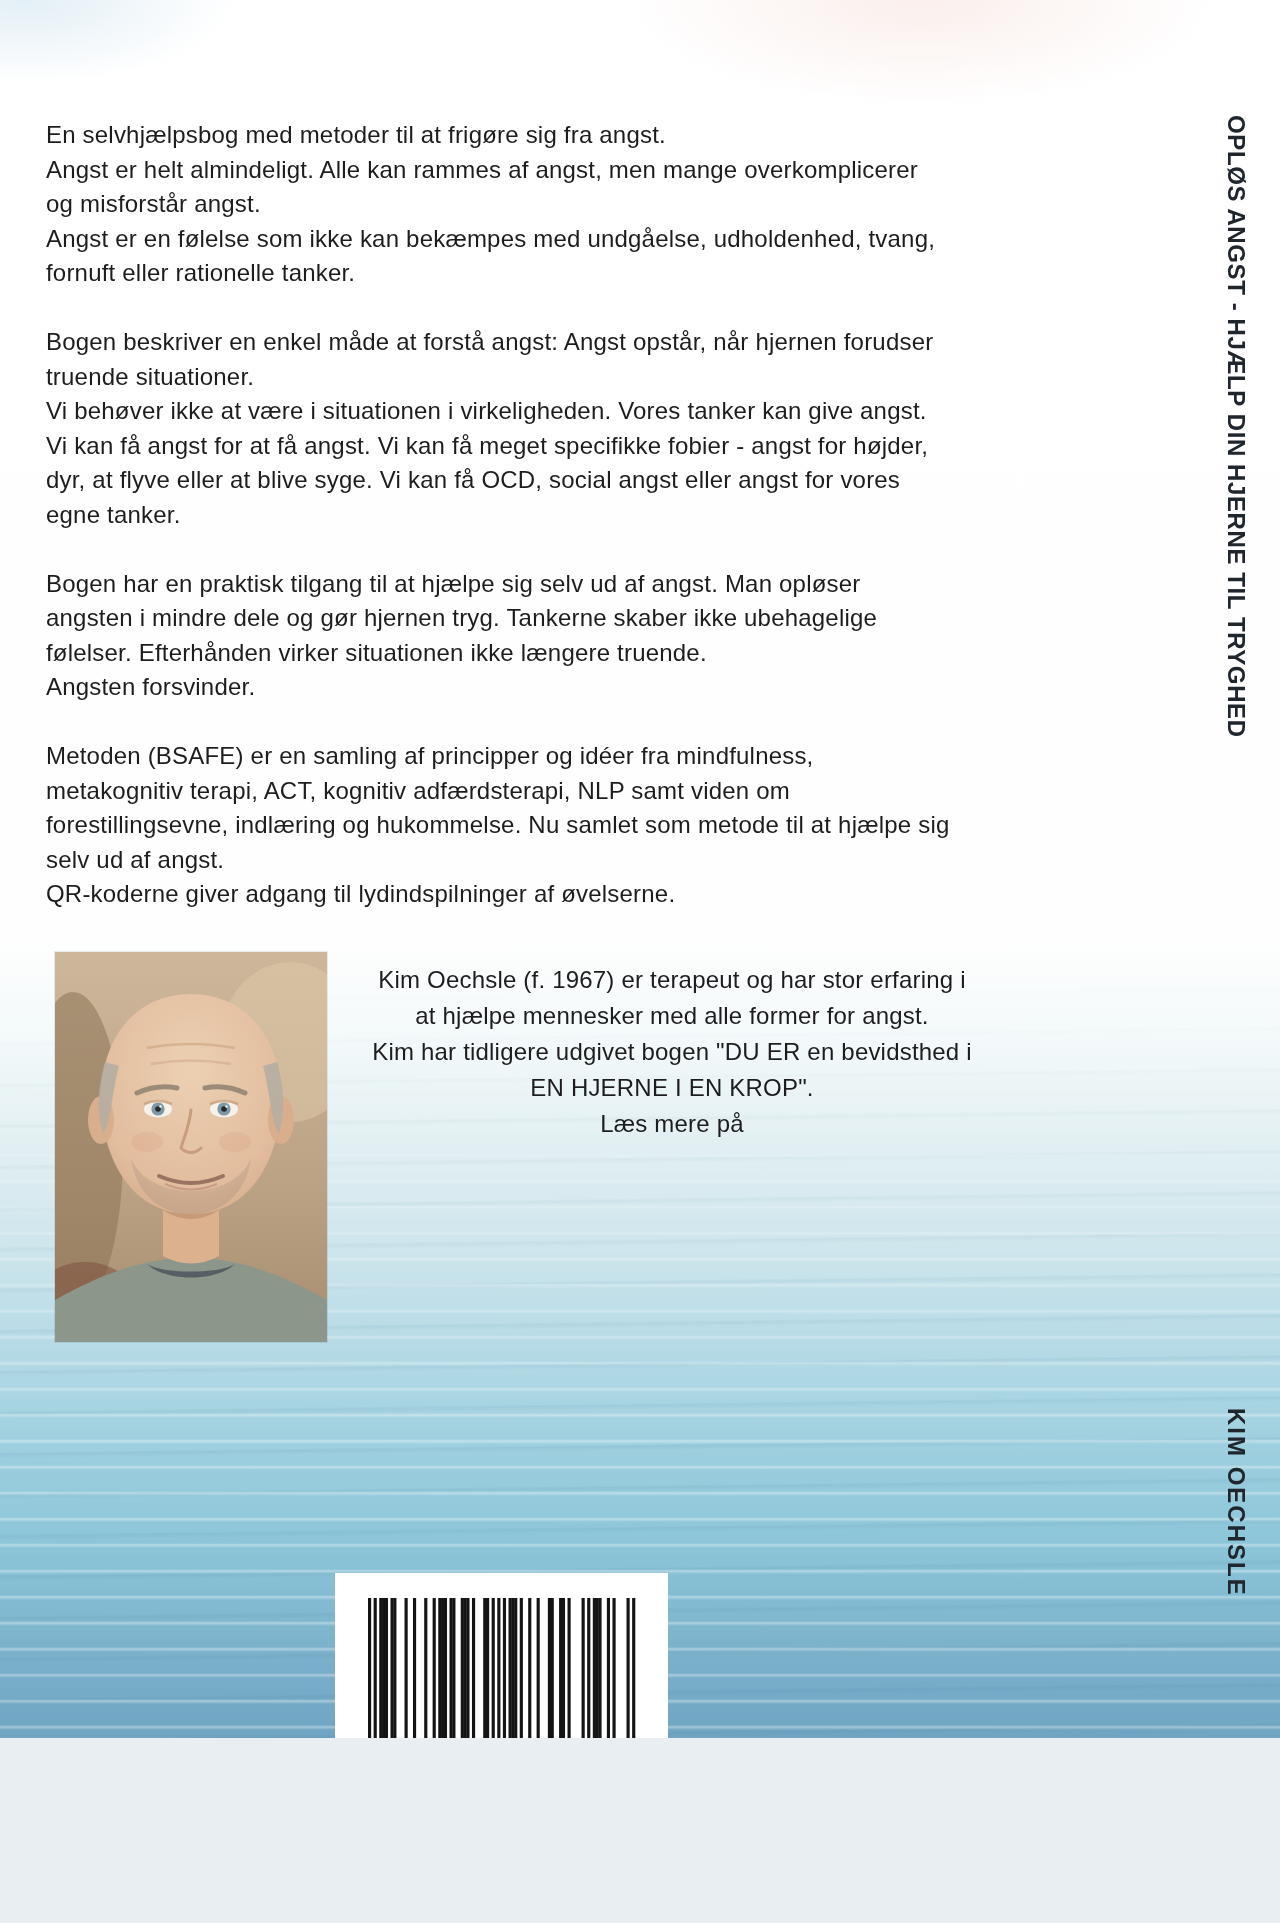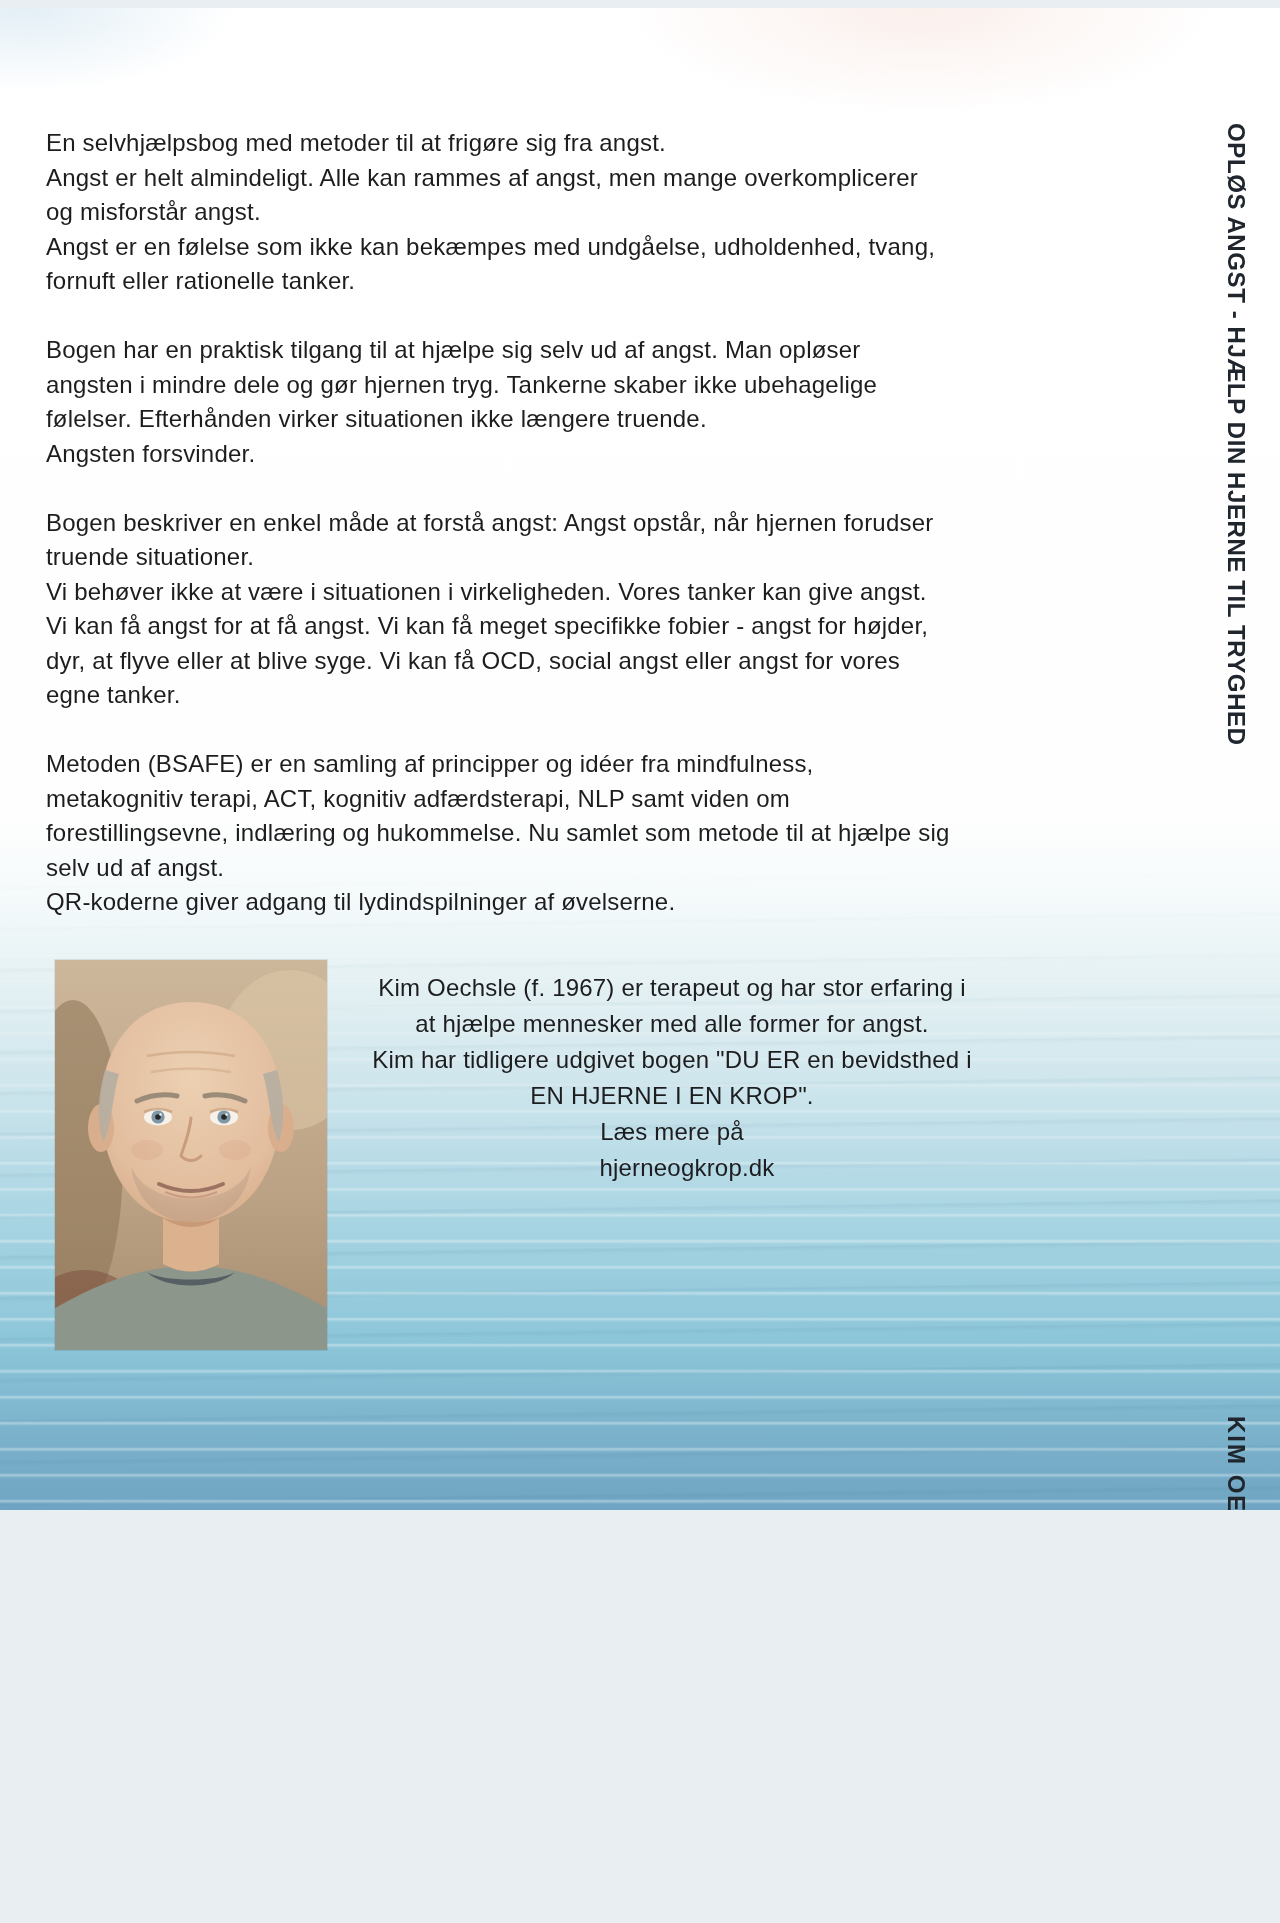--- a/index.html
+++ b/index.html
@@ -1,19 +1,19 @@
 <!DOCTYPE html>
 <html style="--body-text: #1d1d1f; --spine-text: #20262e; --water-deep: #6fa5c2; --water-mid: #9bcede; --barcode-panel: #ffffff;"><head>
 <meta charset="utf-8">
 <style>
   html,body{margin:0;padding:0;background:#e9eef2;}
   .page{
     position:relative;
-    width:1280px;height:1502px;
-    margin:8px auto;
+    width:1280px;height:1738px;
+    margin:0 auto;
     overflow:hidden;
     font-family:"Liberation Sans", sans-serif;
     background:#ffffff;
   }
   
   .bg{
     position:absolute;inset:0;
     background:
       radial-gradient(ellipse 420px 150px at 72% 0%, rgba(246,226,219,.55), rgba(246,226,219,0) 70%),
       radial-gradient(ellipse 300px 120px at 2% 0%, rgba(208,228,240,.6), rgba(208,228,240,0) 70%),
@@ -92,30 +92,30 @@
 <div class="page">
   <div class="bg"></div>
   <div class="waves"></div>
 
   <div class="body-copy">
     <p>En selvhjælpsbog med metoder til at frigøre sig fra angst.
 Angst er helt almindeligt. Alle kan rammes af angst, men mange overkomplicerer
 og misforstår angst.
 Angst er en følelse som ikke kan bekæmpes med undgåelse, udholdenhed, tvang,
 fornuft eller rationelle tanker.</p>
-    <p>Bogen har en praktisk tilgang til at hjælpe sig selv ud af angst. Man opløser
-angsten i mindre dele og gør hjernen tryg. Tankerne skaber ikke ubehagelige
-følelser. Efterhånden virker situationen ikke længere truende.
-Angsten forsvinder.</p>
     <p>Bogen beskriver en enkel måde at forstå angst: Angst opstår, når hjernen forudser
 truende situationer.
 Vi behøver ikke at være i situationen i virkeligheden. Vores tanker kan give angst.
 Vi kan få angst for at få angst. Vi kan få meget specifikke fobier - angst for højder,
 dyr, at flyve eller at blive syge. Vi kan få OCD, social angst eller angst for vores
 egne tanker.</p>
+    <p>Bogen har en praktisk tilgang til at hjælpe sig selv ud af angst. Man opløser
+angsten i mindre dele og gør hjernen tryg. Tankerne skaber ikke ubehagelige
+følelser. Efterhånden virker situationen ikke længere truende.
+Angsten forsvinder.</p>
     <p>Metoden (BSAFE) er en samling af principper og idéer fra mindfulness,
 metakognitiv terapi, ACT, kognitiv adfærdsterapi, NLP samt viden om
 forestillingsevne, indlæring og hukommelse. Nu samlet som metode til at hjælpe sig
 selv ud af angst.
 QR-koderne giver adgang til lydindspilninger af øvelserne.</p>
   </div>
 
   <div class="author-photo">
     <svg viewBox="0 0 272 390" xmlns="http://www.w3.org/2000/svg">
       <defs>
@@ -177,21 +177,20 @@
       <ellipse cx="180" cy="190" rx="16" ry="10" fill="#c87e5e" opacity="0.12"></ellipse>
     </svg>
   </div>
 
   <div class="author-bio">
     <p>Kim Oechsle (f. 1967) er terapeut og har stor erfaring i
 at hjælpe mennesker med alle former for angst.
 Kim har tidligere udgivet bogen "DU ER en bevidsthed i
 EN HJERNE I EN KROP".
 Læs mere på</p>
-    <p class="site">hjerneogkrop.dk</p>
   </div>
 
   <div class="spine-text spine-title">OPLØS ANGST - HJÆLP DIN HJERNE TIL TRYGHED</div>
   <div class="spine-text spine-author">KIM OECHSLE</div>
 
   <div class="barcode-panel">
     <svg viewBox="0 0 333 252" xmlns="http://www.w3.org/2000/svg">
         <rect x="33.00" y="25" width="3.16" height="210"></rect>
         <rect x="38.62" y="25" width="3.16" height="210"></rect>
         <rect x="44.24" y="25" width="3.16" height="187"></rect>

